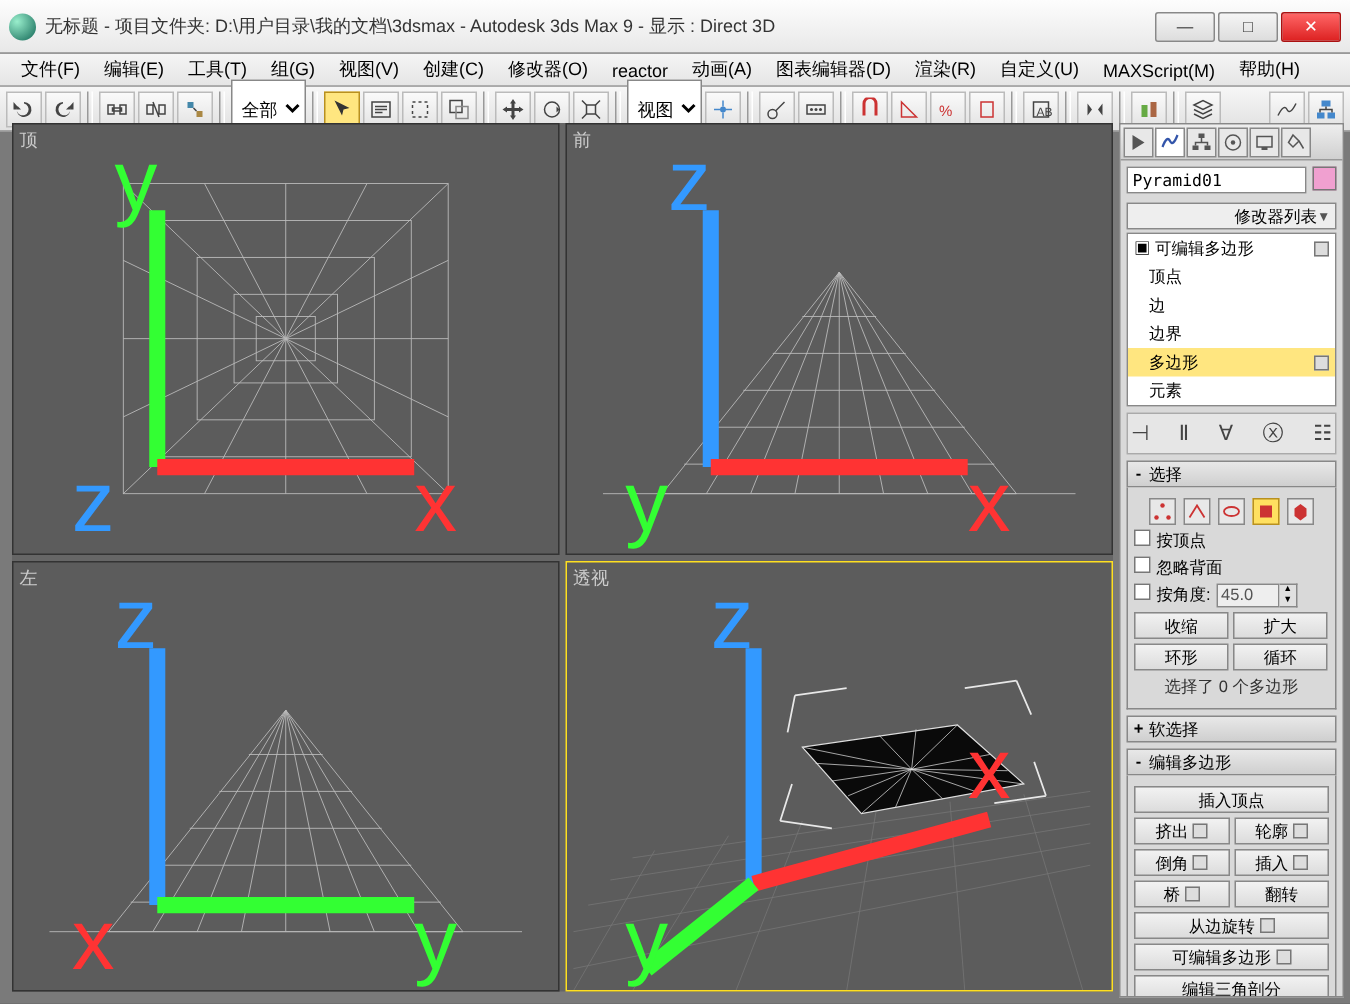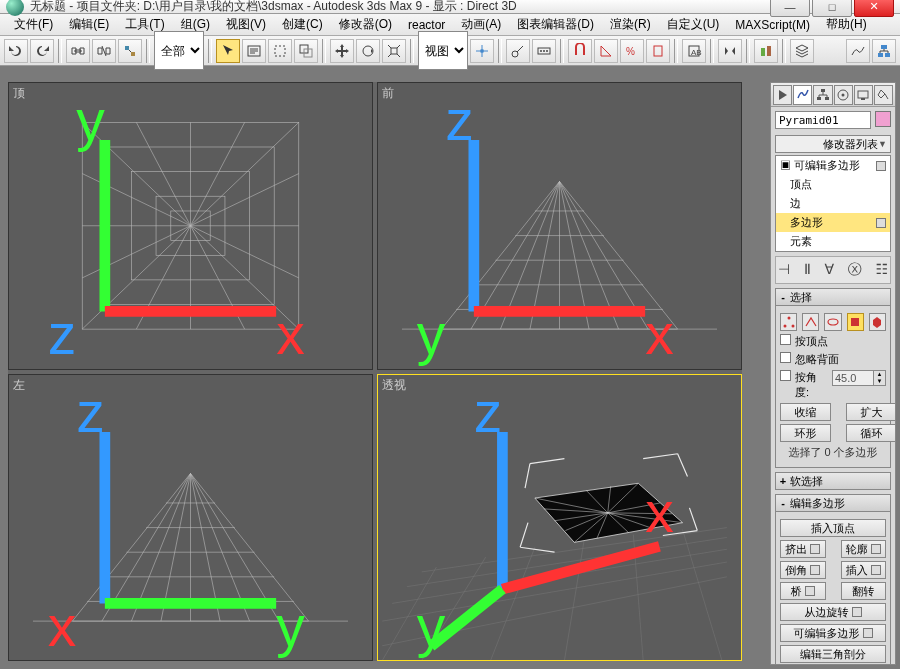--- a/index.html
+++ b/index.html
@@ -1,37 +1,37 @@
 <!DOCTYPE html>
 <html><head>
 <meta charset="utf-8">
 <style>
 *{margin:0;padding:0;box-sizing:border-box;font-family:"Microsoft YaHei",SimSun,sans-serif;user-select:none}
 body{background:#7a7a7a;width:900px;height:669px;overflow:hidden;position:relative}
-.titlebar{height:14px;background:linear-gradient(#fdfdfd,#e8e8e8);display:flex;align-items:center;padding:0 6px;border-bottom:1px solid #999;font-size:12px;color:#333}
+.titlebar{height:36px;background:linear-gradient(#fdfdfd,#e8e8e8);display:flex;align-items:center;padding:0 6px;border-bottom:1px solid #999;font-size:12px;color:#333}
 .titlebar .appicon{width:18px;height:18px;border-radius:50%;background:radial-gradient(circle at 30% 30%,#9ec,#165);margin-right:6px;flex:0 0 auto}
 .titlebar .ttl{white-space:nowrap;overflow:hidden}
 .winbtns{margin-left:auto;display:flex;gap:2px}
 .winbtn{width:40px;height:20px;border:1px solid #888;border-radius:2px;display:flex;align-items:center;justify-content:center;background:linear-gradient(#f5f5f5,#ddd);font-size:11px}
 .winbtn.close{background:linear-gradient(#f66,#d22);color:#fff;border-color:#a11}
 .menubar{height:22px;background:linear-gradient(#f5f5f5,#e5e5e5);display:flex;align-items:center;padding:0 6px;font-size:12px;border-bottom:1px solid #aaa}
 .menubar span{padding:2px 8px}
 .toolbar{height:30px;background:linear-gradient(#f6f6f6,#e1e1e1);display:flex;align-items:center;padding:0 4px;gap:2px;border-bottom:1px solid #999}
 .tbtn{width:24px;height:24px;border:1px solid #bbb;background:linear-gradient(#fafafa,#e4e4e4);display:flex;align-items:center;justify-content:center;font-size:13px;color:#333}
 .tbtn.active{background:#ffe680;border-color:#b89020}
 .tbtn svg{width:16px;height:16px}
 .tsep{width:4px;height:24px;border-left:1px solid #999;border-right:1px solid #fff;margin:0 2px}
 .tsel{height:39px;font-size:12px;border:1px solid #888;background:#fff;padding:0 2px}
 .workarea{position:absolute;top:82px;left:8px;right:158px;bottom:8px;display:grid;grid-template-columns:1fr 1fr;grid-template-rows:1fr 1fr;gap:4px;background:#666}
 .vp{background:#5c5c5c;position:relative;overflow:hidden;border:1px solid #333}
 .vp.actv{border:1px solid #ffe020}
 .vplabel{position:absolute;top:2px;left:4px;font-size:12px;color:#ccc;z-index:5}
 .vp svg{position:absolute;inset:0;width:100%;height:100%}
 .axis{position:absolute;bottom:8px;left:8px;width:40px;height:40px;z-index:5}
-.pright{position:absolute;top:82px;right:4px;width:126px;bottom:4px;background:#d9d9d9;border:1px solid #888;font-size:11px;overflow:hidden}
+.pright{position:absolute;top:82px;right:4px;width:150px;bottom:4px;background:#d9d9d9;border:1px solid #888;font-size:11px;overflow:hidden}
 .ptabs{height:24px;background:linear-gradient(#eee,#d0d0d0);display:flex;align-items:center;padding:0 2px;gap:1px;border-bottom:1px solid #999}
 .ptab{width:20px;height:20px;border:1px solid #888;background:#e8e8e8;display:flex;align-items:center;justify-content:center;font-size:12px}
 .ptab.act{background:#fff}
 .ptab svg{width:14px;height:14px}
 .swatch{width:16px;height:16px;background:#f0a0d0;border:1px solid #777;position:absolute;right:4px;top:28px}
 .namefield{margin:4px 4px 0;height:18px;border:1px solid #888;background:#fff;padding:1px 3px;font-size:11px;width:calc(100% - 28px);font-family:monospace}
 .modlist-hdr{margin:6px 4px 2px;height:18px;border:1px solid #888;background:#eee;padding:1px 3px;display:flex;align-items:center;justify-content:flex-end}
 .modlist-hdr::after{content:"▼";font-size:9px;color:#555}
 .modstack{margin:2px 4px;background:#fff;border:1px solid #888;font-size:11px}
 .modstack .mitem{padding:2px 4px 2px 14px;display:flex;align-items:center;justify-content:space-between}
@@ -46,21 +46,21 @@
 .rollbody{margin:0 4px;padding:4px;background:#d9d9d9;border:1px solid #888;border-top:0;font-size:11px}
 .sorow{display:flex;align-items:flex-start;gap:4px;margin:3px 0}
 .sobox{width:18px;height:18px;border:1px solid #888;display:flex;align-items:center;justify-content:center;background:#e8e8e8}
 .sobox svg{width:14px;height:14px}
 .sobox.act{background:#ffe060;border-color:#b89020}
 .ck{width:11px;height:11px;border:1px solid #777;background:#fff;flex:0 0 auto}
 .spin{display:flex;align-items:center}
 .spin input{width:42px;height:16px;font-size:11px;border:1px solid #888;padding:0 2px;background:#eee}
 .spin .ar{width:12px;height:16px;border:1px solid #888;border-left:0;background:#e0e0e0;display:flex;flex-direction:column}
 .spin .ar div{flex:1;font-size:6px;text-align:center;line-height:7px}
-.btnrow{display:flex;gap:15px;margin:3px 0}
+.btnrow{display:flex;gap:3px;margin:3px 0}
 .pbtn{flex:1;height:18px;border:1px solid #888;background:linear-gradient(#f2f2f2,#dcdcdc);font-size:11px;display:flex;align-items:center;justify-content:center}
 .pbtn.half{flex:0 0 calc(50% - 2px)}
 .pbtn .sq2{width:10px;height:10px;border:1px solid #777;margin-left:3px;background:#ddd}
 .seltxt{text-align:center;font-size:11px;margin:3px 0;color:#333}
 </style>
 </head>
 <body>
 
 <div class="titlebar">
   <div class="appicon"></div>
@@ -436,20 +436,23 @@
     <div class="mitem root">
         <span>▣ <span>可编辑多边形</span></span>
         <span class="sq"></span>
       </div>
     <div class="mitem">
         <span>顶点</span>
       </div>
     <div class="mitem">
         <span>边</span>
       </div>
+    <div class="mitem">
+        <span>边界</span>
+      </div>
     <div class="mitem sel">
         <span>多边形</span>
         <span class="sq"></span>
       </div>
     <div class="mitem">
         <span>元素</span>
       </div>
   </div>
 
   <div class="stackbtns">

